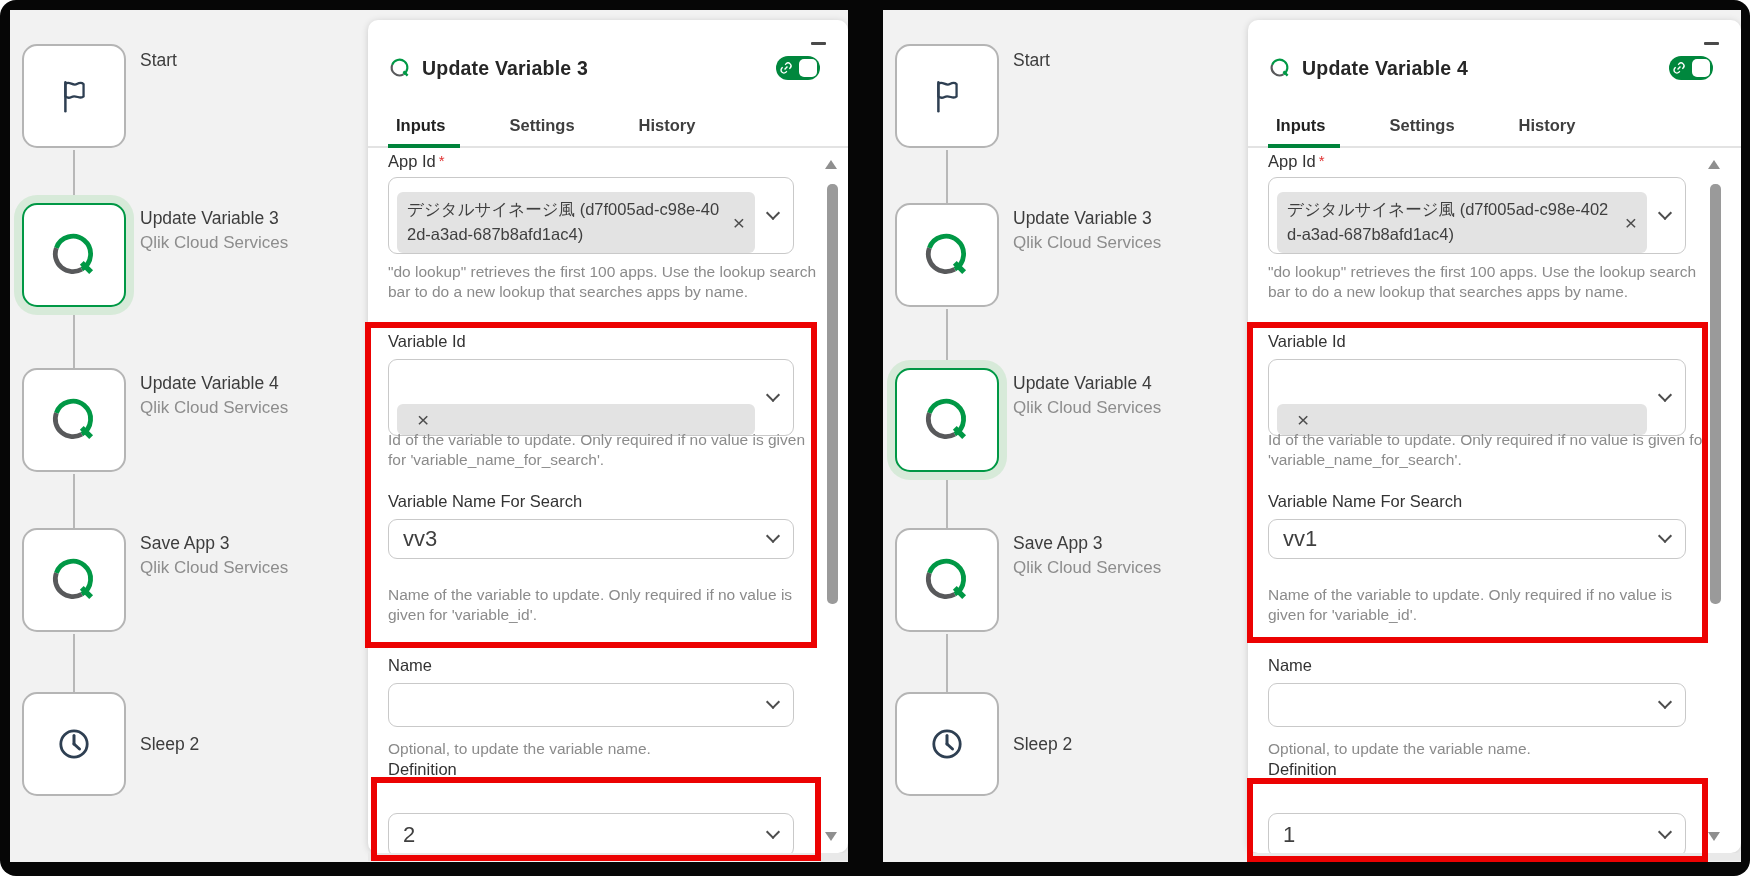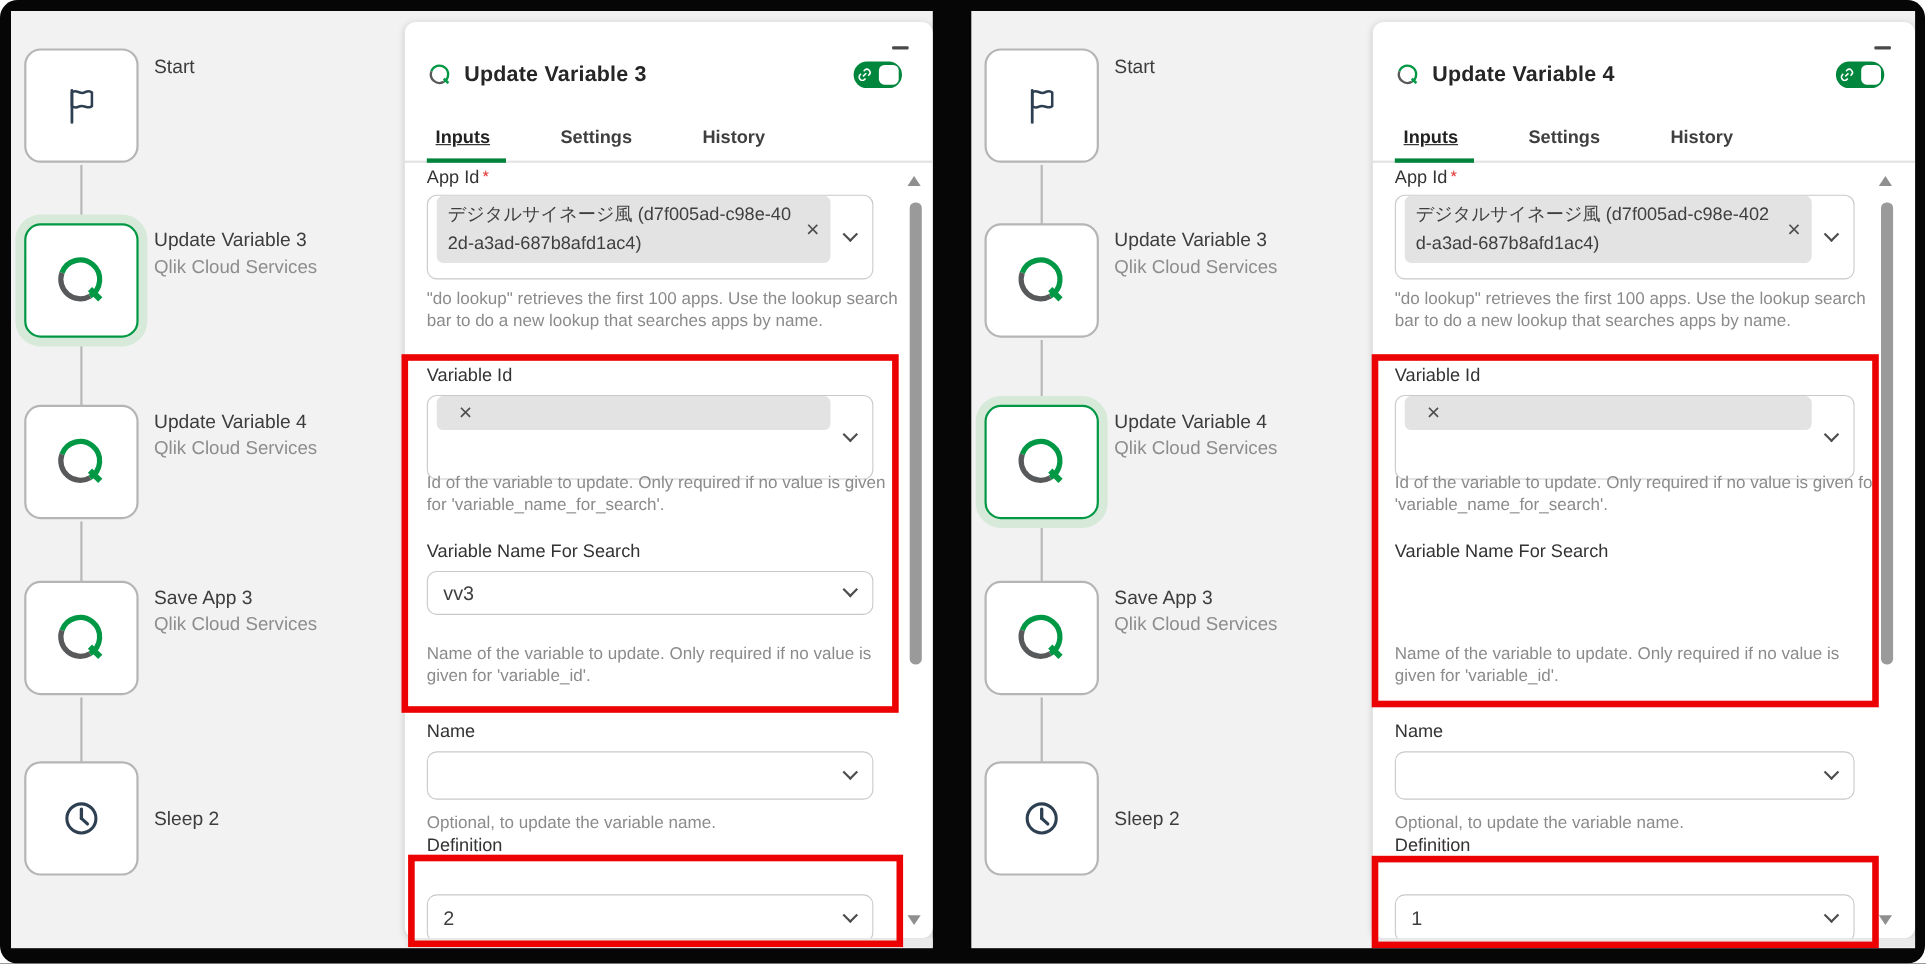--- a/index.html
+++ b/index.html
@@ -35,34 +35,34 @@
   .panel-title { font-size:19.5px; font-weight:bold; color:#262626; margin-left:10px; letter-spacing:.2px;}
   .toggle { margin-left:auto; width:44px; height:24px; border-radius:13px; background:#00873d;
             display:flex; align-items:center; padding:0 3px; cursor:pointer;}
   .toggle svg { transform:rotate(-45deg); }
   .toggle-knob { margin-left:auto; width:18px; height:18px; background:#fff; border-radius:5px; }
 
   .tabs { position:absolute; top:86px; left:0; right:0; height:42px; border-bottom:2px solid #e3e3e3;
           display:flex; padding-left:20px; align-items:stretch;}
   .tab { font-size:16.5px; font-weight:bold; color:#3f3f3f; margin-right:42px; display:flex; align-items:center;
          padding:0 14px 0 8px; border-bottom:4px solid transparent; margin-bottom:-2px; cursor:pointer;}
-  .tab--active { color:#222; border-bottom-color:#00843b;text-decoration:underline; }
+  .tab--active { color:#222; border-bottom-color:#00843b; }
 
   .content { position:absolute; top:130px; left:0; right:0; bottom:0; overflow:hidden; }
   .sec-label { position:absolute; left:20px; font-size:16.5px; color:#333; }
   .req { color:#e03131; margin-left:3px; font-size:15px; vertical-align:top;}
   .field { position:absolute; left:20px; border:1.5px solid #c9c9c9; border-radius:9px; background:#fff; }
   .pane--left  .field { width:406px; }
   .pane--right .field { width:418px; }
-  .field--chip { height:77px; display:flex; align-items:flex-start; padding:0 38px 0 8px; }
+  .field--chip { height:77px; display:flex; align-items:flex-end; padding:0 38px 0 8px; }
   .chip { background:#e3e3e3; border-radius:6px; padding:5px 10px; font-size:16.5px; color:#3f3f3f;
           line-height:1.55; word-break:break-all; display:flex; align-items:center; flex:1; }
   .chip-text { flex:1; }
   .chip-x { margin-left:10px; font-size:21px; color:#4d4d4d; line-height:1; cursor:pointer; }
-  .field--line { height:40px; display:flex; align-items:center; padding:0 38px 0 14px; font-size:18px; color:#3f3f3f; }
+  .field--line { height:40px; display:flex; align-items:center; padding:0 38px 0 14px; font-size:22px; color:#3f3f3f; }
   .chev { position:absolute; right:15px; top:50%; width:10px; height:10px; margin-top:-8px;
           border-right:2.2px solid #4d4d4d; border-bottom:2.2px solid #4d4d4d; transform:rotate(45deg); cursor:pointer;}
   .help { position:absolute; left:20px; font-size:15.5px; color:#8b8b8b; line-height:1.32; }
   .pane--left  .help { width:430px; }
   .pane--right .help { width:442px; }
 
   
   .y-label-app{top:2px} .y-field-app{top:27px} .y-help-app{top:112px}
   .y-label-varid{top:182px} .y-field-varid{top:209px} .y-help-varid{top:280px}
   .y-label-vnfs{top:342px} .y-field-vnfs{top:369px} .y-help-vnfs{top:435px}
@@ -324,20 +324,24 @@
         <div class="sec-label y-label-varid">Variable Id</div>
         <div class="field field--chip y-field-varid">
           <span class="chip">
             <span class="chip-x">×</span>
           </span>
           <span class="chev"></span>
         </div>
         <div class="help y-help-varid">Id of the variable to update. Only required if no value is given for 'variable_name_for_search'.</div>
 
         <div class="sec-label y-label-vnfs">Variable Name For Search</div>
+        <div class="field field--line y-field-vnfs">
+          <span>vv1</span>
+          <span class="chev"></span>
+        </div>
         <div class="help y-help-vnfs">Name of the variable to update. Only required if no value is given for 'variable_id'.</div>
 
         <div class="sec-label y-label-name">Name</div>
         <div class="field field--line y-field-name">
           <span></span>
           <span class="chev"></span>
         </div>
         <div class="help y-help-name">Optional, to update the variable name.</div>
 
         <div class="sec-label y-label-def">Definition</div>

